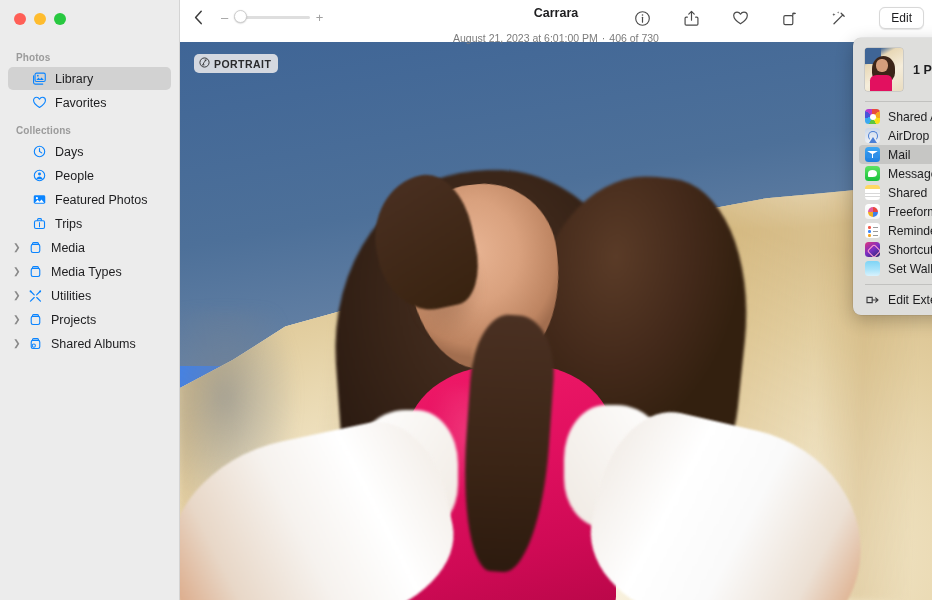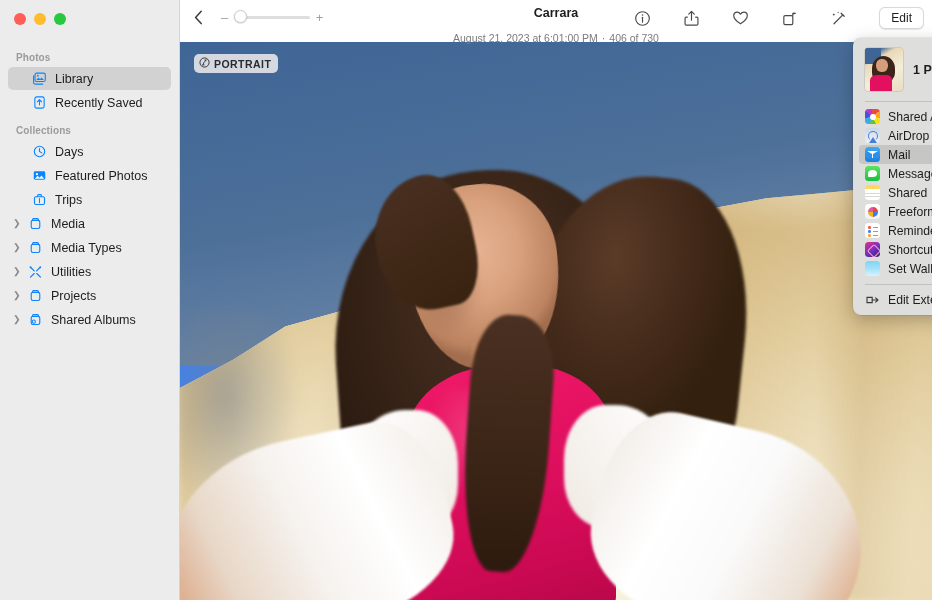--- a/index.html
+++ b/index.html
@@ -450,44 +450,53 @@
         <svg width="15" height="13" viewBox="0 0 16 14">
             <rect x="3.2" y="1.2" width="11" height="9" rx="1.6" fill="none" stroke="#0a84ff" stroke-width="1.2"></rect>
             <path d="M4.6 8.6l2.3-2.6 1.7 1.8 1.6-1.9 2.5 2.7z" fill="#0a84ff"></path>
             <circle cx="6.2" cy="4" r="0.95" fill="#0a84ff"></circle>
             <path d="M1.6 4v7.4c0 1 .8 1.6 1.7 1.6h8.2" fill="none" stroke="#0a84ff" stroke-width="1.2" stroke-linecap="round"></path>
           </svg>
       </span>
       <span class="sblabel">Library</span>
     </div>
 
-
     <div class="sb-item indent">
       <span class="sbicon">
         <svg width="15" height="13" viewBox="0 0 16 14">
-            <rect x="3" y="1" width="10" height="12" rx="2" fill="none" stroke="#0a84ff" stroke-width="1.2"></rect>
-            <path d="M8 9.5V4.2M5.8 6.2L8 4l2.2 2.2" fill="none" stroke="#0a84ff" stroke-width="1.2" stroke-linecap="round" stroke-linejoin="round"></path>
-          </svg>
-      </span>
-      <span class="sblabel">Recently Saved</span>
-    </div>
+            <path d="M8 12.4S1.6 8.6 1.6 4.7C1.6 2.7 3.1 1.4 4.8 1.4c1.3 0 2.5.8 3.2 2 .7-1.2 1.9-2 3.2-2 1.7 0 3.2 1.3 3.2 3.3 0 3.9-6.4 7.7-6.4 7.7z" fill="none" stroke="#0a84ff" stroke-width="1.2" stroke-linejoin="round"></path>
+          </svg>
+      </span>
+      <span class="sblabel">Favorites</span>
+    </div>
+
 
 
     <div class="sb-section">Collections</div>
 
     <div class="sb-item indent">
       <span class="sbicon">
         <svg width="15" height="13" viewBox="0 0 16 14">
             <circle cx="8" cy="7" r="5.6" fill="none" stroke="#0a84ff" stroke-width="1.2"></circle>
             <path d="M8 3.8V7l2.4 1.5" fill="none" stroke="#0a84ff" stroke-width="1.2" stroke-linecap="round"></path>
           </svg>
       </span>
       <span class="sblabel">Days</span>
     </div>
 
+    <div class="sb-item indent">
+      <span class="sbicon">
+        <svg width="15" height="13" viewBox="0 0 16 14">
+            <circle cx="8" cy="7" r="5.6" fill="none" stroke="#0a84ff" stroke-width="1.2"></circle>
+            <circle cx="8" cy="5.4" r="1.6" fill="#0a84ff"></circle>
+            <path d="M4.5 11c.7-1.9 2-2.8 3.5-2.8s2.8.9 3.5 2.8" fill="#0a84ff"></path>
+          </svg>
+      </span>
+      <span class="sblabel">People</span>
+    </div>
 
 
     <div class="sb-item indent">
       <span class="sbicon">
         <svg width="15" height="13" viewBox="0 0 16 14">
             <rect x="1.8" y="2.4" width="12.4" height="9.2" rx="1.6" fill="#0a84ff"></rect>
             <circle cx="5.2" cy="5.6" r="1.2" fill="#fff"></circle>
             <path d="M3 10.4l3-3.2 2.1 2.3 2-2.4 2.9 3.3z" fill="#fff"></path>
           </svg>
       </span>

